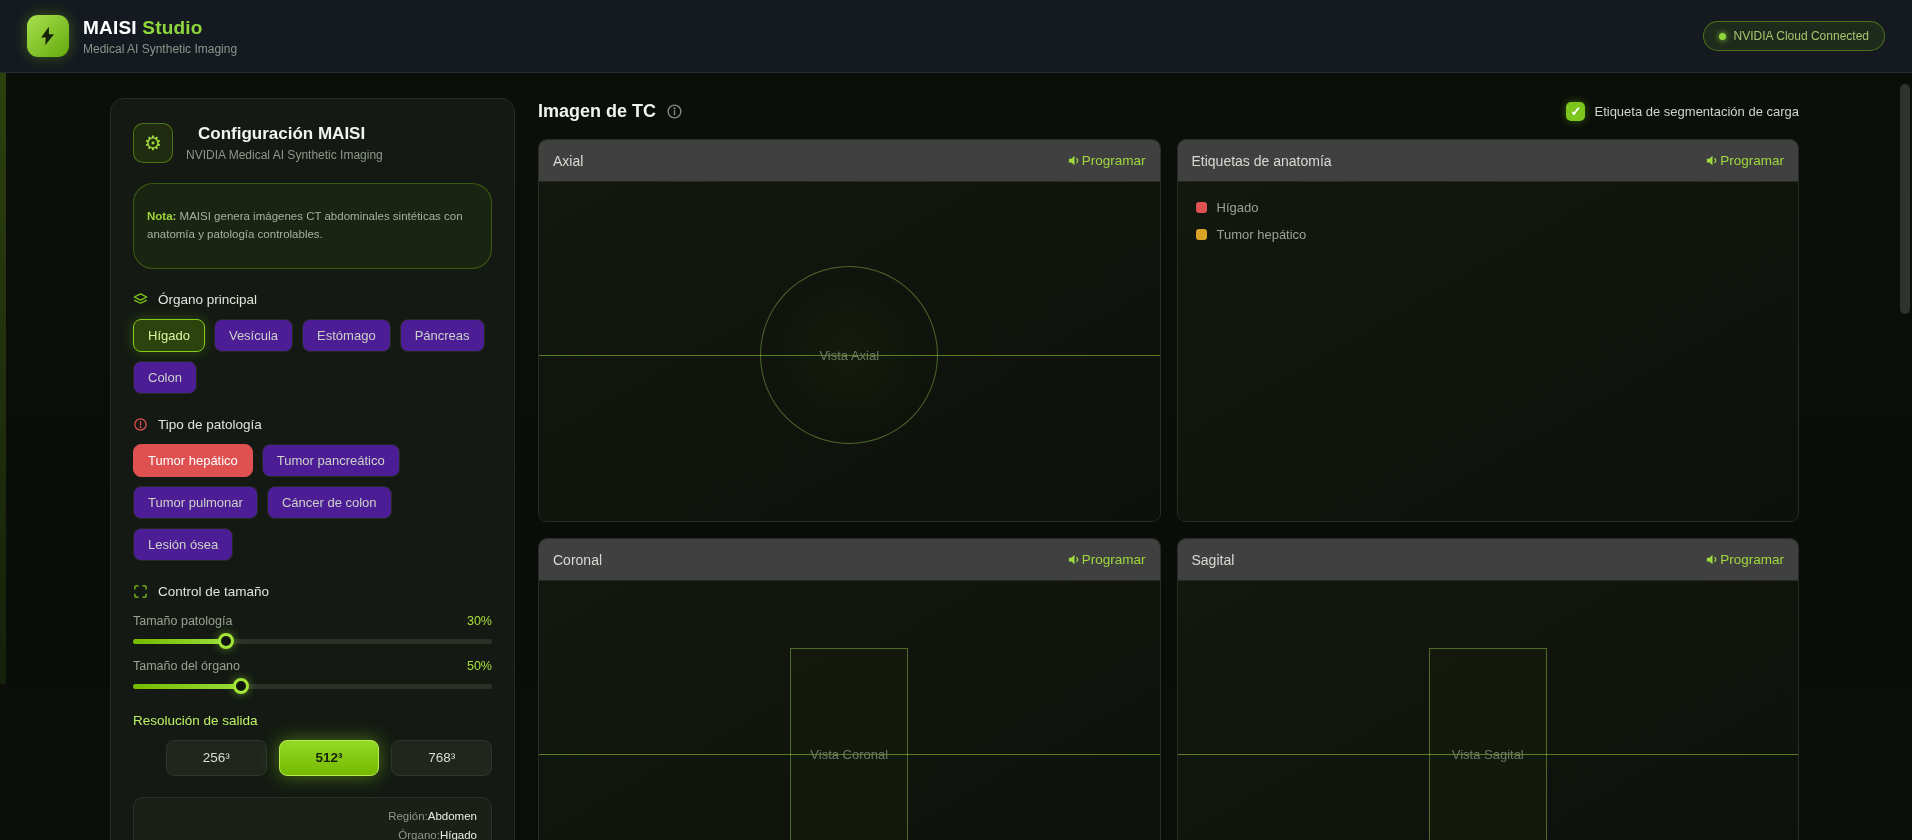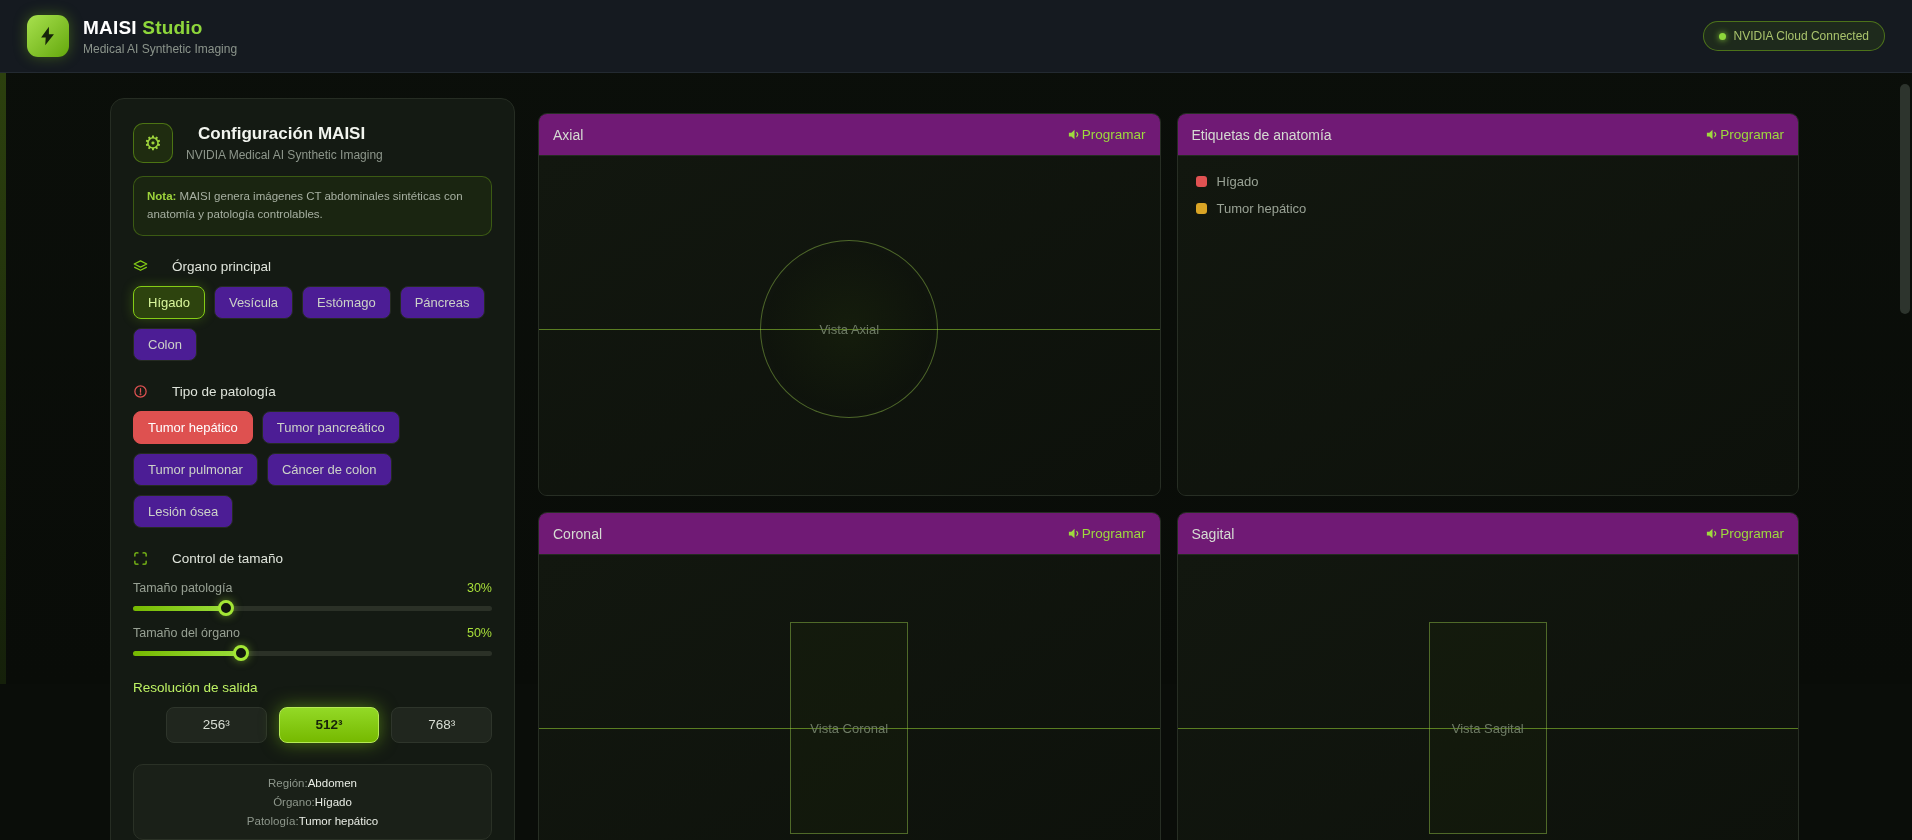--- a/index.html
+++ b/index.html
@@ -28,24 +28,24 @@
 
   
   .sidebar { position:absolute; left:110px; top:98px; width:405px; height:800px; background:#141a13;
              border:1px solid #262d23; border-radius:14px; padding:24px 22px; }
   .cfg-head { display:flex; align-items:center; gap:13px; }
   .gear-box { width:40px; height:40px; border-radius:10px; background:rgba(118,185,0,.12);
               border:1px solid rgba(132,204,22,.45); display:flex; align-items:center; justify-content:center;
               font-size:20px; color:#9ed43c; }
   .cfg-title { font-size:17px; font-weight:bold; color:#f2f5ef;margin-left:12px; }
   .cfg-sub { font-size:12px; color:#8d968b; margin-top:4px; }
-  .note { margin-top:13px; border:1px solid rgba(132,204,22,.32); background:rgba(118,185,0,.07);
-          border-radius:10px; padding:11px 13px; font-size:11.5px; line-height:1.55; color:#a7b0a2; }
+  .note { margin-top:20px; border:1px solid rgba(132,204,22,.32); background:rgba(118,185,0,.07);
+          border-radius:20px; padding:24px 13px; font-size:11.5px; line-height:1.55; color:#a7b0a2; }
   .note .note-label { color:#9ed43c; font-weight:bold; }
-  .sec-label { margin-top:23px; display:flex; align-items:center; gap:24px; font-size:13.5px; color:#dfe4db; }
+  .sec-label { margin-top:23px; display:flex; align-items:center; gap:10px; font-size:13.5px; color:#dfe4db; }
   .chips { display:flex; flex-wrap:wrap; gap:9px; margin-top:12px; }
   .chip { padding:8px 14px; border-radius:8px; background:#4c1d95; border:1px solid #252b22;
           color:#ccd2c8; font-size:13px; cursor:pointer; }
   .chip.sel-green { background:rgba(118,185,0,.26); border-color:#84cc16; color:#d9f79c;
                     box-shadow:0 0 12px rgba(132,204,22,.28); }
   .chip.sel-red { background:#de5150; border-color:#de5150; color:#fff; }
   .slider-block { margin-top:15px; }
   .slider-labels { display:flex; justify-content:space-between; align-items:center; font-size:12.5px; color:#98a194;gap:36px; }
   .slider-value { color:#a8df3a; }
   .track { position:relative; margin-top:11px; height:5px; border-radius:3px; background:#2b3127; cursor:pointer; }
@@ -53,39 +53,39 @@
           background:linear-gradient(90deg,#76b900,#9ade3a); }
   .thumb { position:absolute; top:50%; transform:translate(-50%,-50%); width:16px; height:16px; border-radius:50%;
            background:#10150e; border:3px solid #a3e635; box-shadow:0 0 8px rgba(163,230,53,.5); cursor:pointer; }
   .res-label { margin-top:24px; font-size:13.5px; color:#bef264; }
   .res-row { display:flex; gap:12px; margin-top:12px;margin-left:33px; }
   .res-btn { flex:1; height:36px; border-radius:8px; background:#20261e; border:1px solid #2e352b;
              color:#d7dcd3; font-size:13.5px; display:flex; align-items:center; justify-content:center; cursor:pointer; }
   .res-btn.sel { background:linear-gradient(180deg,#93d926,#76b900); border-color:#b6ea55; color:#17230a;
                  font-weight:bold; box-shadow:0 0 18px rgba(132,204,22,.5); }
   .summary { margin-top:21px; background:#1a2018; border:1px solid #2a3126; border-radius:10px; padding:12px 14px; }
-  .sum-row { display:flex; justify-content:center; font-size:11.5px; margin-top:7px; }
+  .sum-row { display:flex; justify-content:flex-end; font-size:11.5px; margin-top:7px; }
   .sum-row:first-child { margin-top:0; }
   .sum-label { color:#8d968b; }
   .sum-value { color:#e9ede5; }
 
   
   .main { position:absolute; left:538px; top:98px; width:1261px; }
   .main-head { display:flex; align-items:center; height:26px; }
   .page-title { font-size:18px; font-weight:bold; color:#f1f4ee; }
   .info-icon { margin-left:10px; color:#828b81; display:flex; cursor:pointer; }
   .seg-group { margin-left:auto; display:flex; align-items:center; gap:9px; }
   .checkbox { width:19px; height:19px; border-radius:5px; background:#7cc51d; display:flex; align-items:center;
               justify-content:center; color:#fff; font-size:13px; font-weight:bold;
               box-shadow:0 0 8px rgba(132,204,22,.4); cursor:pointer; }
   .seg-label { font-size:13px; color:#ced4ca; }
   .grid { margin-top:15px; display:grid; grid-template-columns:1fr 1fr; gap:16px; }
   .panel { height:383px; border:1px solid #272e24; border-radius:9px; overflow:hidden; display:flex;
            flex-direction:column; background:#11150f; }
-  .panel-head { flex:none; height:42px; background:#701a75; border-bottom:1px solid #242b21; display:flex;
+  .panel-head { flex:none; height:42px; background:#404040; border-bottom:1px solid #242b21; display:flex;
                 align-items:center; padding:0 14px; }
   .panel-title { font-size:14px; color:#d5dbd2; }
   .panel-action { margin-left:auto; display:flex; align-items:center; color:#9ed93e; font-size:13.5px; cursor:pointer; }
   .panel-body { flex:1; position:relative; background:linear-gradient(150deg,#12170f,#0d110b); }
   .crosshair-h { position:absolute; left:0; right:0; top:51%; height:1px; background:rgba(163,230,53,.5); }
   .axial-circle { position:absolute; left:50%; top:51%; transform:translate(-50%,-50%); width:178px; height:178px;
                   border-radius:50%; border:1px solid rgba(140,185,70,.5);
                   background:radial-gradient(circle,rgba(118,185,0,.05),rgba(118,185,0,0) 70%); }
   .coronal-rect { position:absolute; left:50%; top:51%; transform:translate(-50%,-50%); width:118px; height:212px;
                   border:1px solid rgba(140,185,70,.5); background:rgba(118,185,0,.03); }
@@ -214,20 +214,36 @@
       </div>
       <div class="sum-row">
         <span class="sum-label">Patología:</span>
         <span class="sum-value">Tumor hepático</span>
       </div>
 
     </div>
   </aside>
 
   <main class="main">
+    <div class="main-head">
+      <h1 class="page-title">Imagen de TC</h1>
+      <span class="info-icon">
+        <svg width="17" height="17" viewBox="0 0 24 24" fill="none" stroke="currentColor" stroke-width="2" stroke-linecap="round">
+            <circle cx="12" cy="12" r="9"></circle>
+            <line x1="12" y1="11" x2="12" y2="16.5"></line>
+            <circle cx="12" cy="7.5" r="0.6" fill="currentColor"></circle>
+          </svg>
+      </span>
+      <div class="seg-group">
+        <span class="checkbox">
+            <span>✓</span>
+          </span>
+        <span class="seg-label">Etiqueta de segmentación de carga</span>
+      </div>
+    </div>
 
     <div class="grid">
 
       <section class="panel">
         <div class="panel-head">
           <span class="panel-title">Axial</span>
           <div class="panel-action">
             <svg width="15" height="15" viewBox="0 0 24 24">
                 <path fill="currentColor" d="M3 9v6h4l5 4.5v-15L7 9H3z"></path>
                 <path d="M15.5 8.5a5 5 0 0 1 0 7" stroke="currentColor" stroke-width="1.8" fill="none" stroke-linecap="round"></path>

